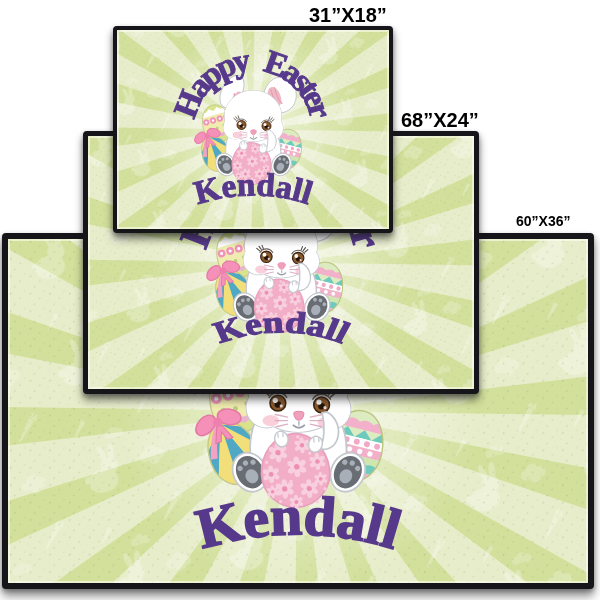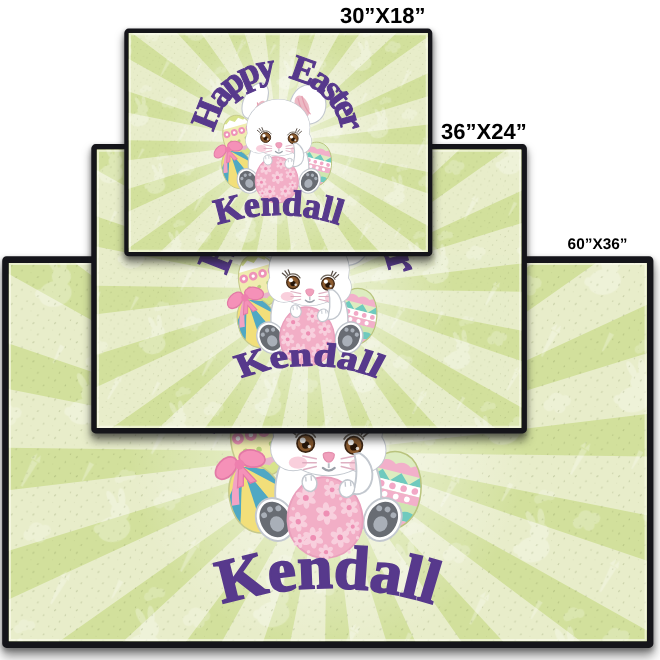--- a/index.html
+++ b/index.html
@@ -401,17 +401,17 @@
 <path id="archS" d="M324.7,324.6 A177,177 0 1 1 675.3,324.6" fill="none"></path>
 <text font-family="Liberation Serif" font-weight="bold" font-size="100" fill="#57398c" stroke="#57398c" stroke-width="3.0"><textPath href="#archS" startOffset="50%" text-anchor="middle" textLength="500">Happy&nbsp;&nbsp;&nbsp;Easter</textPath></text>
 <g transform="translate(500,0) scale(1.0,1) translate(-500,0)">
 
 <path id="kenS" d="M288.5,544 A520,520 0 0 1 711.5,544" fill="none"></path>
 <text font-family="Liberation Serif" font-weight="bold" font-size="100" fill="#57398c" stroke="#57398c" stroke-width="3.0"><textPath href="#kenS" startOffset="50%" text-anchor="middle">Kendall</textPath></text>
 </g>
 </svg>
 </div>
 
-<div class="lbl" style="left:309px;top:5px">30”X18”</div>
-
-<div class="lbl" style="left:401px;top:110px">36”X24”</div>
+<div class="lbl" style="left:309px;top:5px">31”X18”</div>
+
+<div class="lbl" style="left:401px;top:110px">68”X24”</div>
 
 <div class="lbl" style="left:516px;top:214px;font-size:14px">60”X36”</div>
 
 </body></html>

